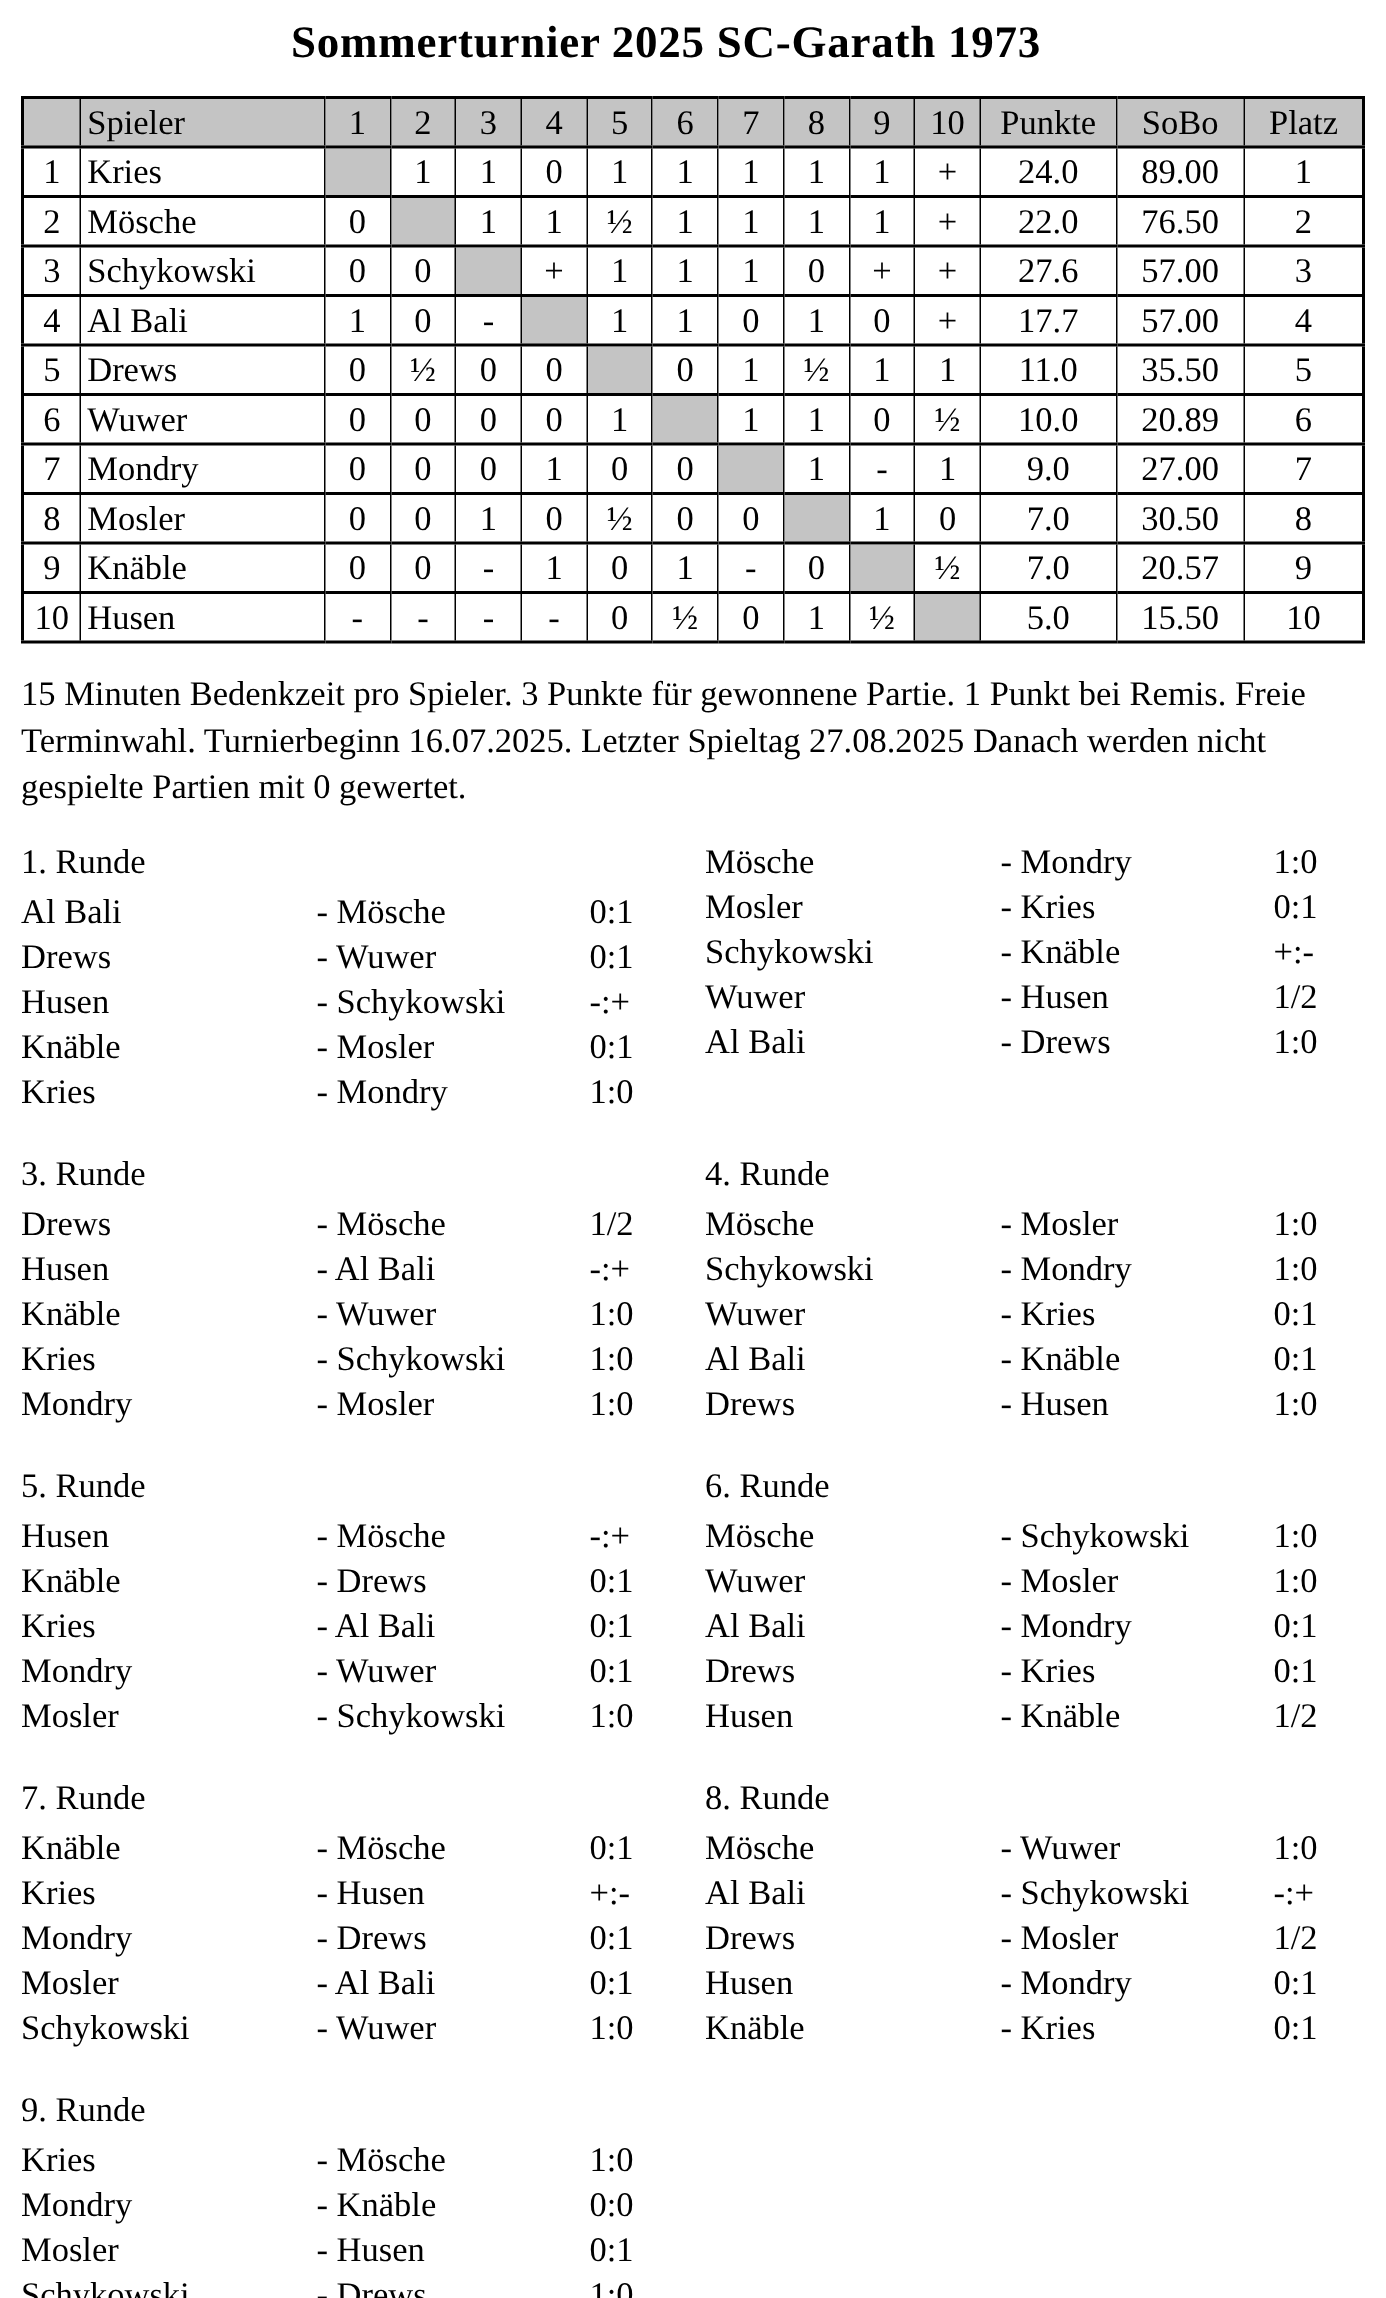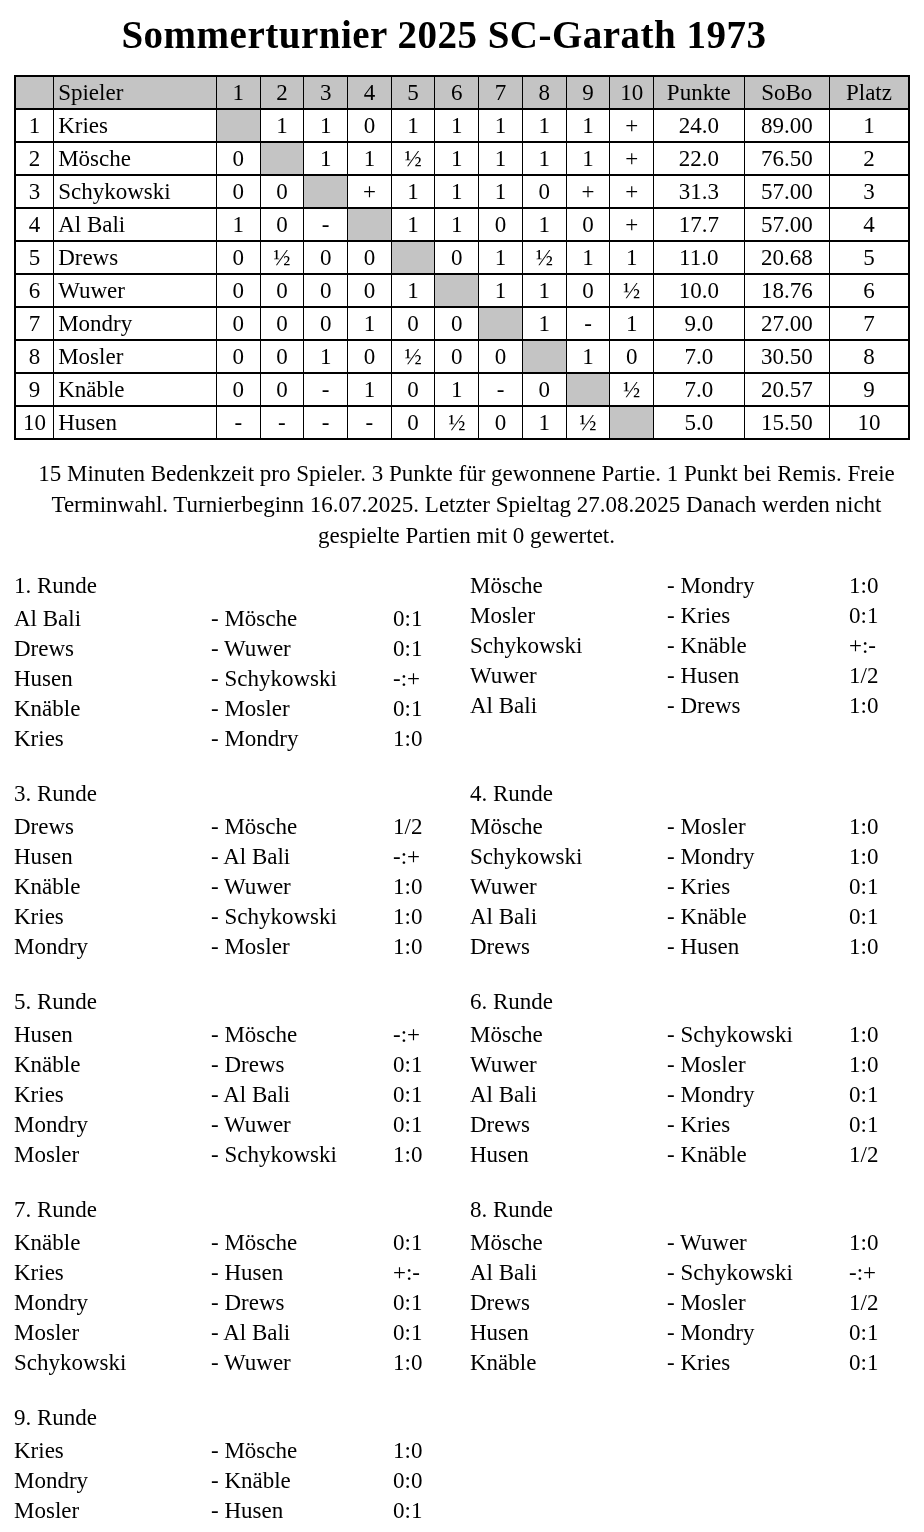--- a/index.html
+++ b/index.html
@@ -9,21 +9,21 @@
     color: #000000;
     font-family: "Liberation Serif", "DejaVu Serif", serif;
   }
   body {
     width: 924px;
     min-height: 1532px;
     box-sizing: border-box;
     padding: 8px 14px 10px 14px;
   }
   .page-title {
-    font-size: 39px;
+    font-size: 30px;
     font-weight: bold;
     text-align: center;
     width: 860px;
     margin: 4px 0 18px 0;
     letter-spacing: 0.5px;
   }
   table.crosstable {
     border-collapse: collapse;
     width: 896px;
     table-layout: fixed;
@@ -49,21 +49,20 @@
   col.c-player{ width: 160px; }
   col.c-round { width: 43px; }
   col.c-punkte{ width: 89px; }
   col.c-sobo  { width: 84px; }
   col.c-platz { width: 78px; }
   .notes {
     font-size: 23px;
     line-height: 31px;
     margin: 18px 0 20px 0;
     width: 905px;
-    text-align: center;
   }
   .rounds-grid {
     display: grid;
     grid-template-columns: 441px 441px;
     column-gap: 15px;
     align-items: start;
   }
   .round-block { margin-bottom: 25px; }
   .round-title {
     font-size: 23px;
@@ -162,21 +161,21 @@
         <td>0</td>
         <td>0</td>
         <td class="diagonal-cell"></td>
         <td>+</td>
         <td>1</td>
         <td>1</td>
         <td>1</td>
         <td>0</td>
         <td>+</td>
         <td>+</td>
-        <td>31.3</td>
+        <td>27.6</td>
         <td>57.00</td>
         <td>3</td>
       </tr>
       <tr>
         <td>4</td>
         <td class="player-col">Al Bali</td>
         <td>1</td>
         <td>0</td>
         <td>-</td>
         <td class="diagonal-cell"></td>
@@ -197,38 +196,38 @@
         <td>½</td>
         <td>0</td>
         <td>0</td>
         <td class="diagonal-cell"></td>
         <td>0</td>
         <td>1</td>
         <td>½</td>
         <td>1</td>
         <td>1</td>
         <td>11.0</td>
-        <td>20.68</td>
+        <td>35.50</td>
         <td>5</td>
       </tr>
       <tr>
         <td>6</td>
         <td class="player-col">Wuwer</td>
         <td>0</td>
         <td>0</td>
         <td>0</td>
         <td>0</td>
         <td>1</td>
         <td class="diagonal-cell"></td>
         <td>1</td>
         <td>1</td>
         <td>0</td>
         <td>½</td>
         <td>10.0</td>
-        <td>18.76</td>
+        <td>20.89</td>
         <td>6</td>
       </tr>
       <tr>
         <td>7</td>
         <td class="player-col">Mondry</td>
         <td>0</td>
         <td>0</td>
         <td>0</td>
         <td>1</td>
         <td>0</td>

